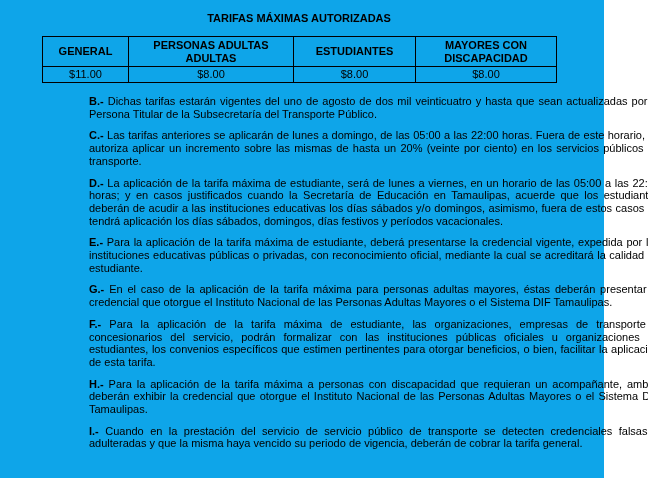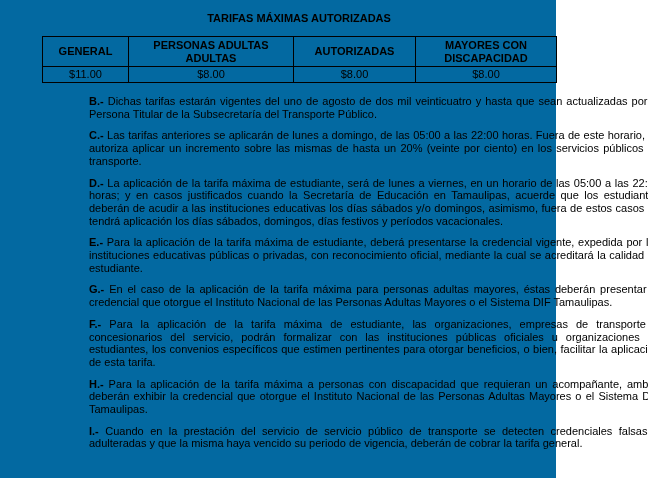--- a/index.html
+++ b/index.html
@@ -9,24 +9,24 @@
   }
   body {
     width: 648px;
     height: 478px;
     overflow: hidden;
     font-family: "Liberation Sans", sans-serif;
     color: #000000;
   }
   .page {
     box-sizing: border-box;
-    width: 556px;
+    width: 604px;
     height: 478px;
     padding: 12px 36px 0 41px;
-    background: #0369a1;
+    background: #0ea5e9;
   }
   .doc-title {
     width: 514px;
     margin: 0 0 11px 1px;
     text-align: center;
     font-size: 11px;
     font-weight: bold;
     line-height: 13px;
   }
   table.tariff {
@@ -84,21 +84,21 @@
     <colgroup>
       <col class="col-general">
       <col class="col-adultas">
       <col class="col-estudiantes">
       <col class="col-discapacidad">
     </colgroup>
     <tbody>
       <tr>
         <th>GENERAL</th>
         <th>PERSONAS ADULTAS ADULTAS</th>
-        <th>AUTORIZADAS</th>
+        <th>ESTUDIANTES</th>
         <th>MAYORES CON DISCAPACIDAD</th>
       </tr>
       <tr>
         <td>$11.00</td>
         <td>$8.00</td>
         <td>$8.00</td>
         <td>$8.00</td>
       </tr>
     </tbody>
   </table>

